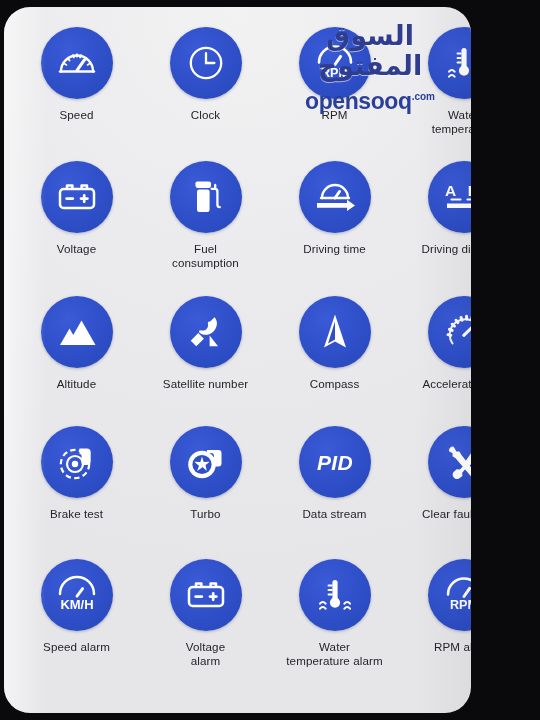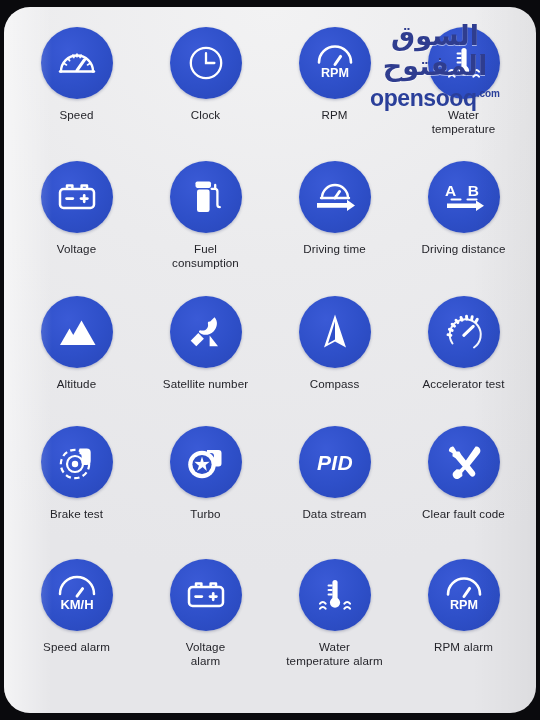--- a/index.html
+++ b/index.html
@@ -17,21 +17,21 @@
     width: 540px;
     height: 720px;
     background: #0a0a0d;
   }
 
   
   #panel {
     position: absolute;
     left: 4px;
     top: 7px;
-    width: 532px;
+    width: 467px;
     height: 706px;
     border-radius: 26px;
     background:
       radial-gradient(120% 80% at 50% 0%, #f2f2f3 0%, #ebebed 45%, #e6e6e9 100%);
     overflow: hidden;
   }
 
   
   #panel-sheen {
     position: absolute;
@@ -103,21 +103,21 @@
     color: #2f3d8f;
     line-height: 30px;
     direction: rtl;
     text-shadow: 0 1px 0 rgba(255,255,255,.55);
   }
   #wm-latin {
     margin-top: 1px;
     font-size: 23px;
     font-weight: 700;
     color: #2a3f9a;
-    line-height: 24px;
+    line-height: 30px;
     letter-spacing: -.4px;
   }
   #wm-tld {
     font-size: 10px;
     font-weight: 700;
     vertical-align: super;
     letter-spacing: 0;
   }
 </style>
 </head>

